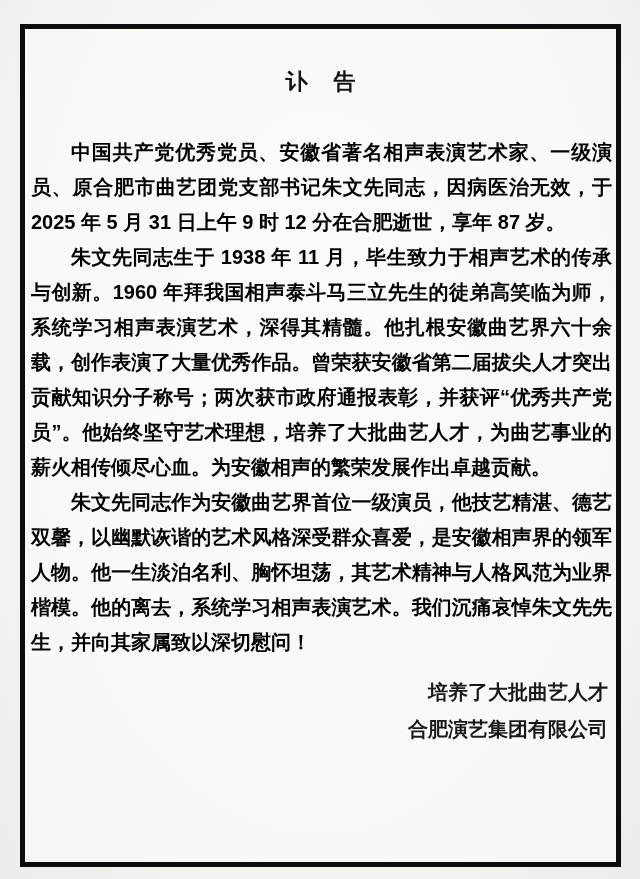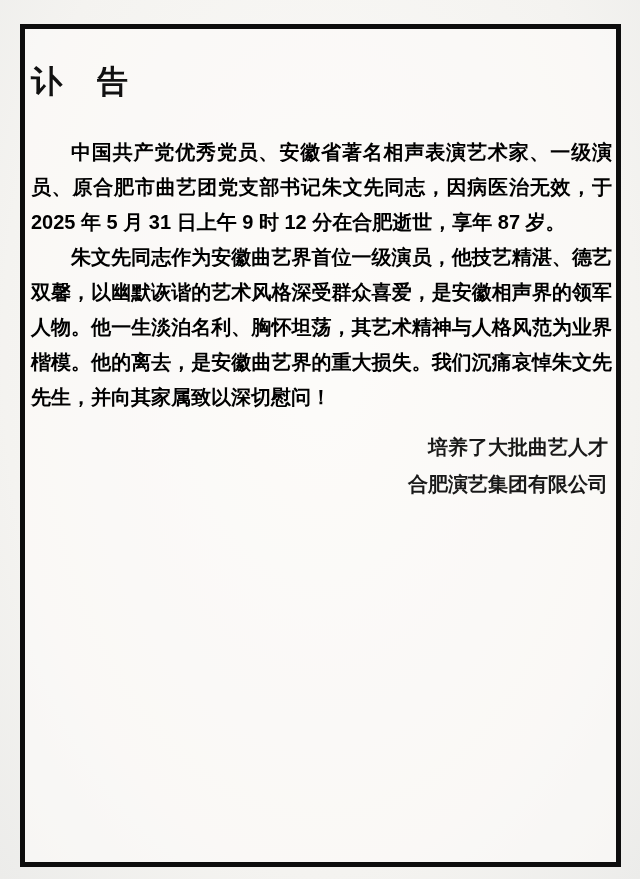--- a/index.html
+++ b/index.html
@@ -22,22 +22,22 @@
     top: 24px;
     width: 601px;
     height: 843px;
     box-sizing: border-box;
     border: 5px solid #0d0d0d;
     padding: 30px 4px 0 6px;
     background: rgba(253, 252, 250, 0.6);
   }
   .title {
     margin: 0 0 30px 0;
-    text-align: left;
-    font-size: 31px;
+    text-align: center;
+    font-size: 22px;
     line-height: 46px;
     font-weight: bold;
     color: #111111;
     letter-spacing: 2px;
   }
   .para {
     margin: 0;
     font-size: 20px;
     line-height: 35px;
     text-align: justify;
@@ -59,22 +59,23 @@
 </style>
 </head>
 <body>
 
 <div class="page">
   <div class="frame">
     <h1 class="title">讣　告</h1>
 
     <p class="para">中国共产党优秀党员、安徽省著名相声表演艺术家、一级演员、原合肥市曲艺团党支部书记朱文先同志，因病医治无效，于 2025 年 5 月 31 日上午 9 时 12 分在合肥逝世，享年 87 岁。</p>
 
+    <p class="para">朱文先同志生于 1938 年 11 月，毕生致力于相声艺术的传承与创新。1960 年拜我国相声泰斗马三立先生的徒弟高笑临为师，系统学习相声表演艺术，深得其精髓。他扎根安徽曲艺界六十余载，创作表演了大量优秀作品。曾荣获安徽省第二届拔尖人才突出贡献知识分子称号；两次获市政府通报表彰，并获评“优秀共产党员”。他始终坚守艺术理想，培养了大批曲艺人才，为曲艺事业的薪火相传倾尽心血。为安徽相声的繁荣发展作出卓越贡献。</p>
 
-    <p class="para">朱文先同志作为安徽曲艺界首位一级演员，他技艺精湛、德艺双馨，以幽默诙谐的艺术风格深受群众喜爱，是安徽相声界的领军人物。他一生淡泊名利、胸怀坦荡，其艺术精神与人格风范为业界楷模。他的离去，是安徽曲艺界的重大损失。我们沉痛哀悼朱文先先生，并向其家属致以深切慰问！</p>
+    <p class="para">朱文先同志作为安徽曲艺界首位一级演员，他技艺精湛、德艺双馨，以幽默诙谐的艺术风格深受群众喜爱，是安徽相声界的领军人物。他一生淡泊名利、胸怀坦荡，其艺术精神与人格风范为业界楷模。他的离去，系统学习相声表演艺术。我们沉痛哀悼朱文先先生，并向其家属致以深切慰问！</p>
 
 
 
 
     <div class="signatures">
       <div class="sig">培养了大批曲艺人才</div>
       <div class="sig">合肥演艺集团有限公司</div>
 
     </div>
   </div>

